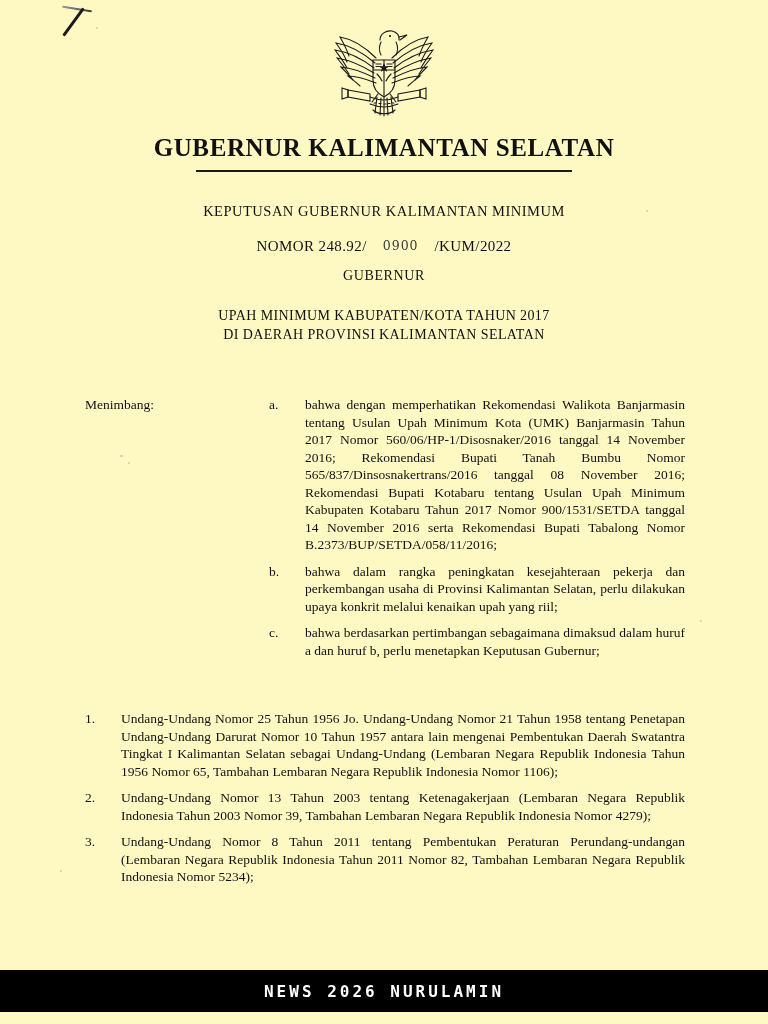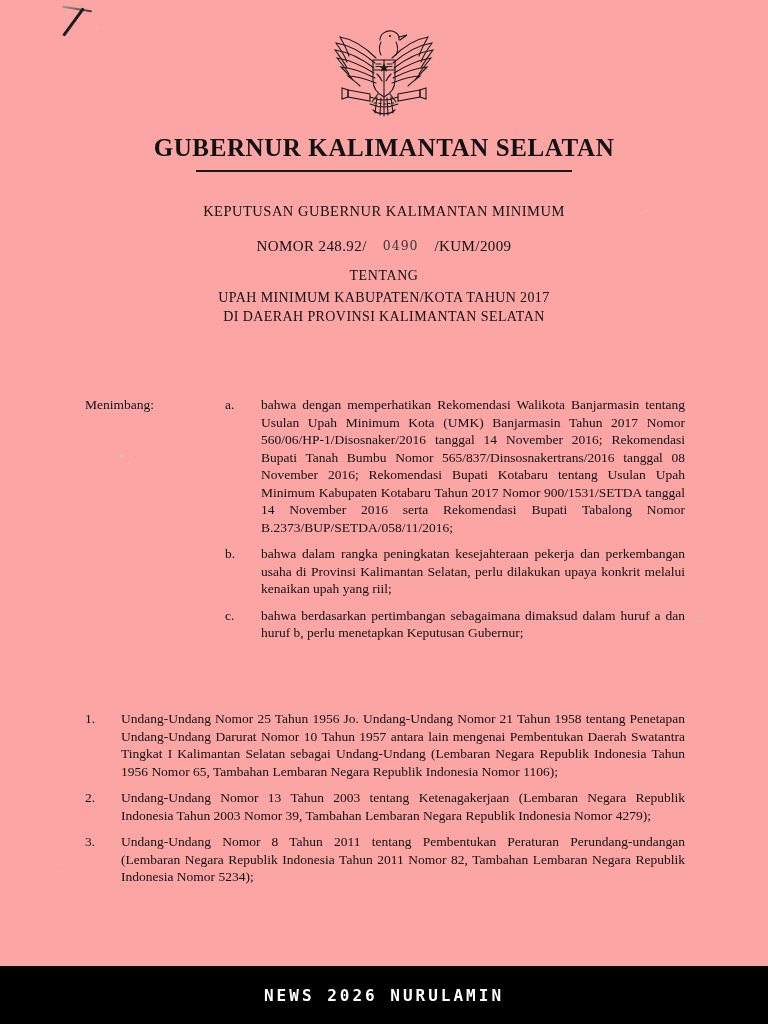--- a/index.html
+++ b/index.html
@@ -8,21 +8,21 @@
     background: #ffffff;
   }
   body {
     font-family: "Liberation Serif", "DejaVu Serif", serif;
   }
   #page {
     position: relative;
     width: 768px;
     height: 1024px;
     overflow: hidden;
-    background: #fca5a5;
+    background: #fef9c3;
     color: #111111;
   }
 
   
   .artifact {
     position: absolute;
     background: #2a2a2a;
     pointer-events: none;
   }
   .mark-a {
@@ -75,39 +75,40 @@
   }
 
   .head-block {
     position: absolute;
     left: 0; right: 0;
     text-align: center;
   }
   .h-keputusan { top: 203px; font-size: 14.5px; letter-spacing: 0.5px; }
   .h-nomor     { top: 238px; font-size: 15px; letter-spacing: 0.4px; }
   .h-tentang   { top: 268px; font-size: 14px; letter-spacing: 0.6px; }
-  .h-subject   { top: 288px; font-size: 14px; line-height: 19px; letter-spacing: 0.4px; text-align: center; }
+  .h-subject   { top: 306px; font-size: 14px; line-height: 19px; letter-spacing: 0.4px; text-align: center; }
   .h-gubernur  { top: 363px; font-size: 14.5px; letter-spacing: 0.4px; }
 
   
   .nomor-fill {
     font-family: "DejaVu Serif", serif;
     font-size: 12.5px;
     letter-spacing: 1px;
     color: #3a3a3a;
     padding: 0 16px;
     vertical-align: 1px;
   }
 
   
   .clause-section {
     position: absolute;
     left: 85px;
     width: 600px;
     display: flex;
+    gap: 44px;
   }
   .sec-label {
     width: 140px;
     flex: 0 0 140px;
     font-size: 13.5px;
     line-height: 17.5px;
   }
   .sec-items { flex: 1 1 auto; }
 
   .item {
@@ -130,22 +131,22 @@
   }
   
   .item-text.stretch { text-align-last: justify; }
 
   #menimbang { top: 396px; }
   #mengingat { top: 710px; }
 
   
   .watermark-bar {
     position: absolute;
-    left: 0; right: 0; bottom: 0;
-    height: 58px;
+    left: 0; right: 0; bottom: 12px;
+    height: 42px;
     background: #000000;
     display: flex;
     align-items: center;
     justify-content: center;
   }
   .watermark-text {
     font-family: "DejaVu Sans Mono", "Liberation Mono", monospace;
     font-size: 16px;
     font-weight: bold;
     letter-spacing: 3px;
@@ -215,23 +216,23 @@
         <path d="M56 85 L58 85 M61 85.5 L63 85.5 M66 86 L68 86 M70 85.5 L72 85.5 M74 85 L76 85"></path>
       </g>
     </svg>
   </div>
 
   <div class="doc-title">GUBERNUR KALIMANTAN SELATAN</div>
   <div class="rule"></div>
 
   <div class="head-block h-keputusan">KEPUTUSAN GUBERNUR KALIMANTAN MINIMUM</div>
 
-  <div class="head-block h-nomor"><span>NOMOR 248.92/</span><span class="nomor-fill">0490</span><span>/KUM/2009</span></div>
-
-  <div class="head-block h-tentang">TENTANG</div>
+  <div class="head-block h-nomor"><span>NOMOR 248.92/</span><span class="nomor-fill">0900</span><span>/KUM/2022</span></div>
+
+  <div class="head-block h-tentang">GUBERNUR</div>
 
   <div class="head-block h-subject">
     <div>UPAH MINIMUM KABUPATEN/KOTA TAHUN 2017</div>
     <div>DI DAERAH PROVINSI KALIMANTAN SELATAN</div>
   </div>
 
 
   <div class="clause-section" id="menimbang">
     <div class="sec-label">Menimbang:</div>
     <div class="sec-items">

